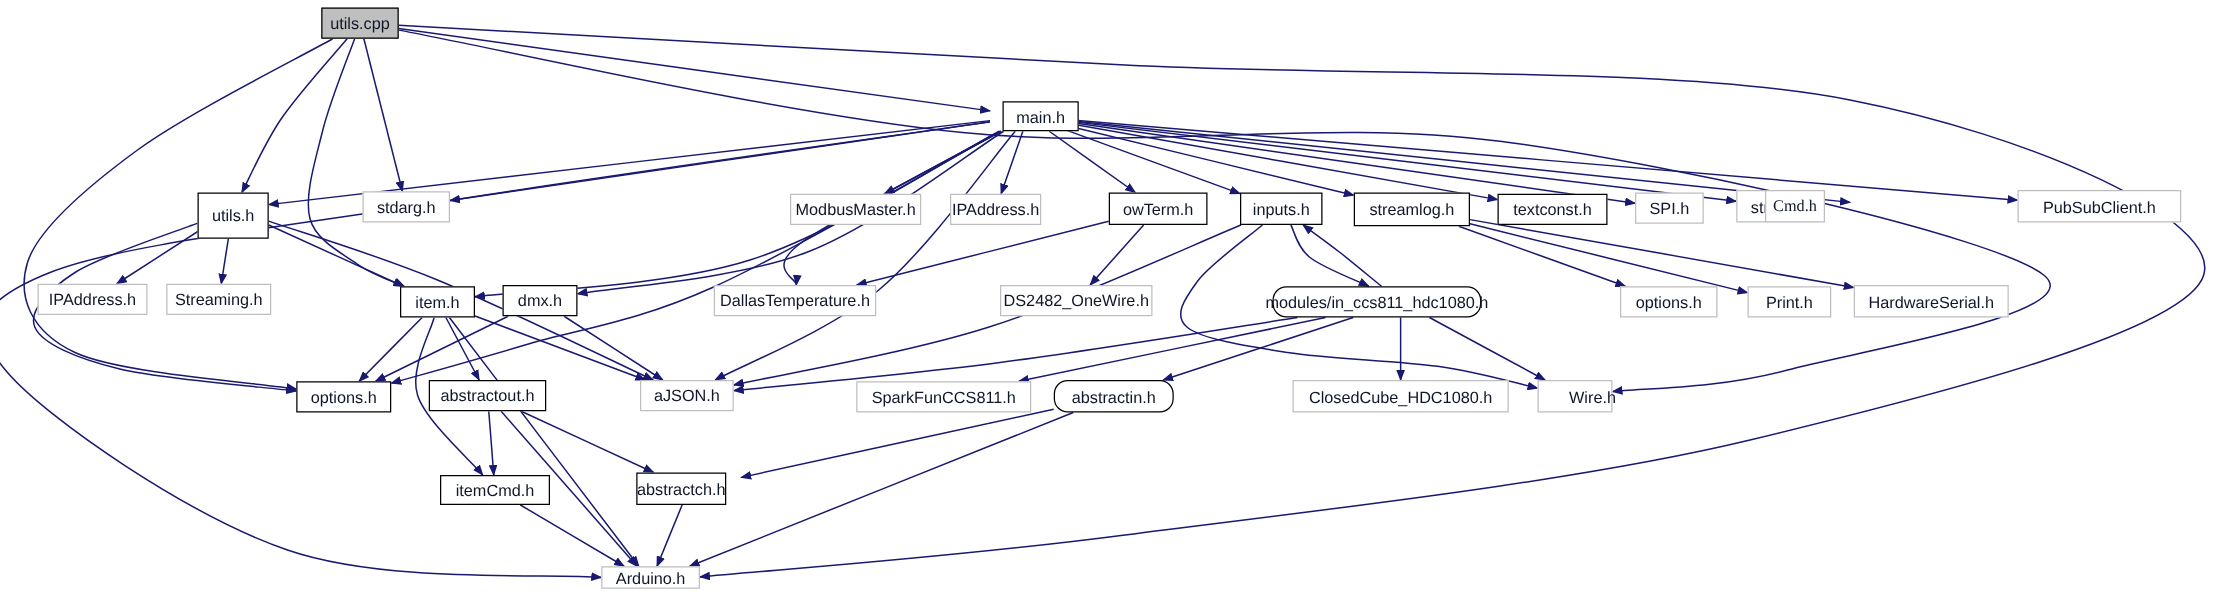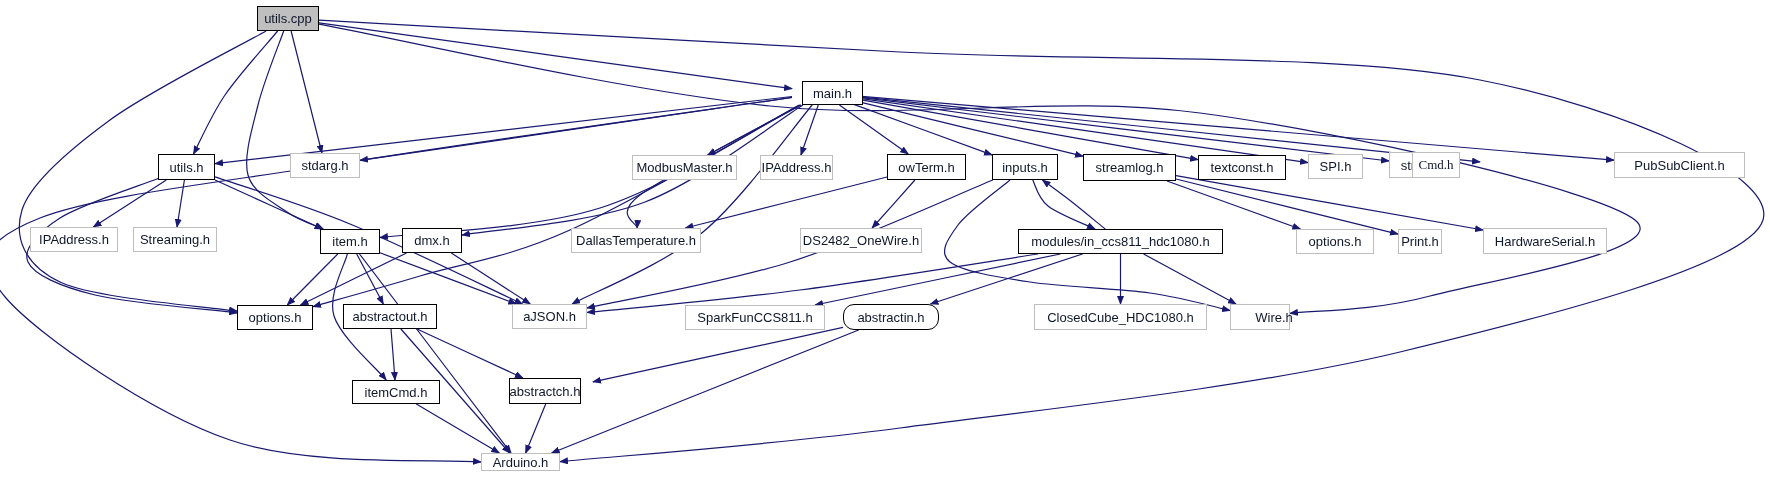--- a/index.html
+++ b/index.html
@@ -77,41 +77,41 @@
       <path d="M417.0,329.0 C434.7,337.2,505.3,369.8,522.9,378.0" fill="none" stroke="#191970" stroke-width="1.2" marker-end="url(#arrow)"></path>
       <path d="M400.9,329.0 C419.0,349.7,491.5,432.3,509.6,453.0" fill="none" stroke="#191970" stroke-width="1.2" marker-end="url(#arrow)"></path>
       <path d="M843.0,327.4 C801.3,336.5,634.7,372.8,593.0,381.9" fill="none" stroke="#191970" stroke-width="1.2" marker-end="url(#arrow)"></path>
       <path d="M858.6,330.0 C807.4,350.5,602.8,432.5,551.7,453.0" fill="none" stroke="#191970" stroke-width="1.2" marker-end="url(#arrow)"></path>
       <path d="M416.3,404.0 C430.2,412.2,485.5,444.8,499.3,453.0" fill="none" stroke="#191970" stroke-width="1.2" marker-end="url(#arrow)"></path>
       <path d="M545.7,404.0 C542.3,412.2,529.0,444.8,525.6,453.0" fill="none" stroke="#191970" stroke-width="1.2" marker-end="url(#arrow)"></path>
     </svg>
   <div id="nodes">
       <div class="node root" style="left: 257px; top: 6px; width: 62px; height: 25px;">utils.cpp</div>
       <div class="node internal" style="left: 792px; top: 81px; width: 61px; height: 24px; margin-left: 10px;">main.h</div>
-      <div class="node internal" style="left: 158px; top: 154px; width: 57px; height: 26px;">utils.h</div>
+      <div class="node internal" style="left: 158px; top: 154px; width: 57px; height: 37px;">utils.h</div>
       <div class="node external" style="left: 290px; top: 153px; width: 70px; height: 25px;">stdarg.h</div>
       <div class="node external" style="left: 632px; top: 155px; width: 105px; height: 25px;">ModbusMaster.h</div>
       <div class="node external" style="left: 760px; top: 155px; width: 73px; height: 25px;">IPAddress.h</div>
       <div class="node internal" style="left: 887px; top: 154px; width: 79px; height: 26px;">owTerm.h</div>
       <div class="node internal" style="left: 992px; top: 154px; width: 66px; height: 26px;">inputs.h</div>
       <div class="node internal" style="left: 1083px; top: 154px; width: 93px; height: 27px;">streamlog.h</div>
       <div class="node internal" style="left: 1198px; top: 155px; width: 88px; height: 25px;">textconst.h</div>
       <div class="node external" style="left: 1308px; top: 154px; width: 55px; height: 25px;">SPI.h</div>
       <div class="node external" style="left: 1389px; top: 152px; width: 66px; height: 26px;">string.h</div>
       <div class="node external" style="left: 1412px; top: 152px; width: 48px; height: 26px; font-family: Liberation Serif, serif;">Cmd.h</div>
       <div class="node external" style="left: 1614px; top: 152px; width: 131px; height: 26px;">PubSubClient.h</div>
       <div class="node external" style="left: 30px; top: 227px; width: 88px; height: 25px;">IPAddress.h</div>
       <div class="node external" style="left: 133px; top: 227px; width: 84px; height: 25px;">Streaming.h</div>
       <div class="node internal" style="left: 320px; top: 229px; width: 60px; height: 25px;">item.h</div>
       <div class="node internal" style="left: 402px; top: 228px; width: 60px; height: 25px;">dmx.h</div>
       <div class="node external" style="left: 571px; top: 228px; width: 130px; height: 25px;">DallasTemperature.h</div>
       <div class="node external" style="left: 800px; top: 228px; width: 122px; height: 25px;">DS2482_OneWire.h</div>
-      <div class="node internal" style="left: 1018px; top: 229px; width: 205px; height: 25px;">modules/in_ccs811_hdc1080.h</div>
+      <div class="node internal" style="left: 1018px; top: 229px; width: 167px; height: 25px; border-radius: 11px;">modules/in_ccs811_hdc1080.h</div>
       <div class="node external" style="left: 1296px; top: 229px; width: 78px; height: 25px;">options.h</div>
-      <div class="node external" style="left: 1398px; top: 229px; width: 44px; height: 25px;">Print.h</div>
+      <div class="node external" style="left: 1398px; top: 229px; width: 67px; height: 25px;">Print.h</div>
       <div class="node external" style="left: 1483px; top: 228px; width: 124px; height: 26px;">HardwareSerial.h</div>
       <div class="node internal" style="left: 237px; top: 305px; width: 76px; height: 25px;">options.h</div>
       <div class="node internal" style="left: 343px; top: 304px; width: 94px; height: 25px;">abstractout.h</div>
       <div class="node external" style="left: 512px; top: 304px; width: 75px; height: 25px;">aJSON.h</div>
       <div class="node external" style="left: 685px; top: 305px; width: 140px; height: 25px;">SparkFunCCS811.h</div>
       <div class="node internal" style="left: 843px; top: 304px; width: 96px; height: 26px; border-radius: 11px;">abstractin.h</div>
       <div class="node external" style="left: 1034px; top: 304px; width: 173px; height: 26px;">ClosedCube_HDC1080.h</div>
       <div class="node external" style="left: 1230px; top: 304px; width: 60px; height: 26px; padding-left: 28px;">Wire.h</div>
       <div class="node internal" style="left: 352px; top: 380px; width: 88px; height: 24px;">itemCmd.h</div>
       <div class="node internal" style="left: 509px; top: 378px; width: 72px; height: 26px;">abstractch.h</div>

